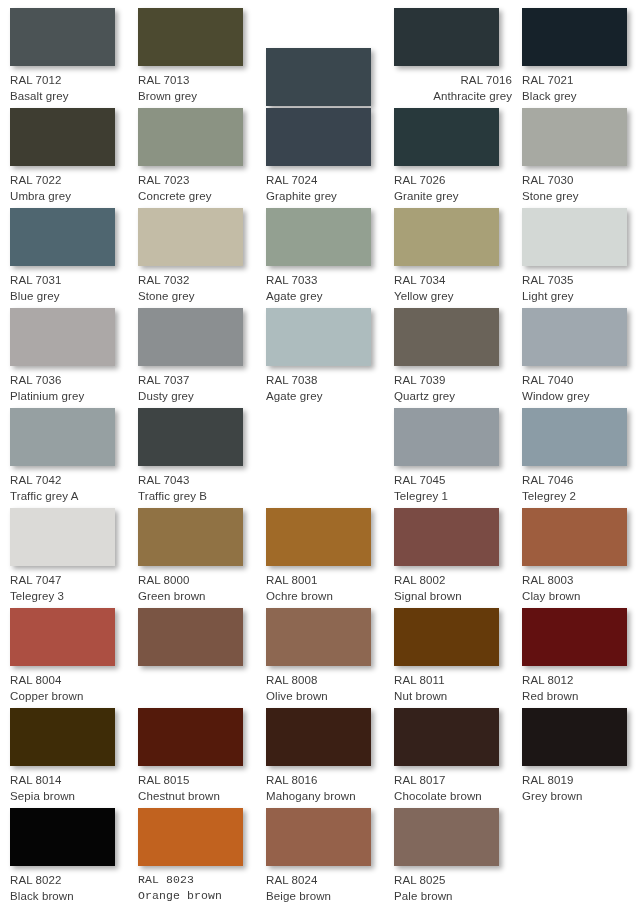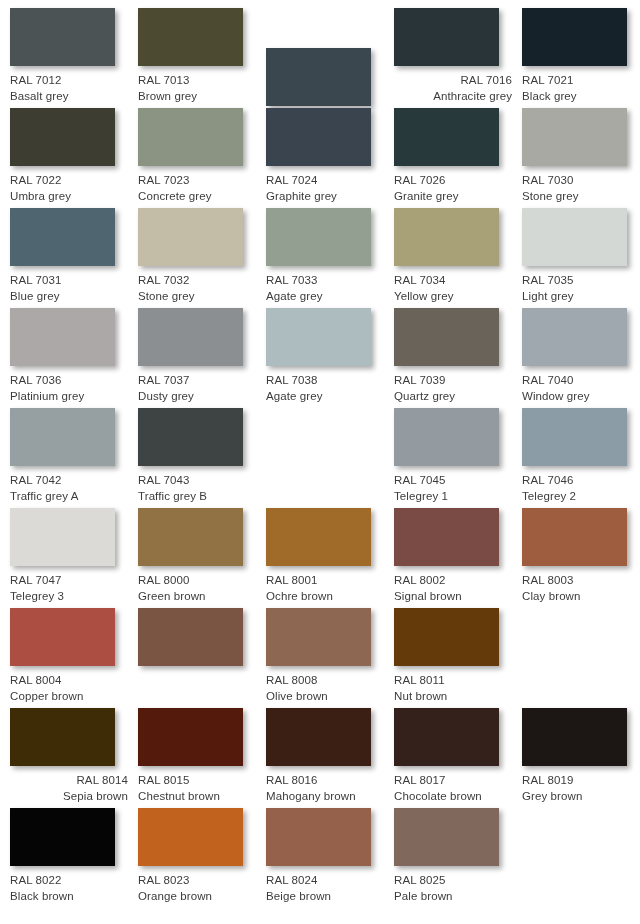--- a/index.html
+++ b/index.html
@@ -273,21 +273,28 @@
         <span class="swatch-name">Olive brown</span>
       </div>
     </div>
     <div class="swatch-cell" style="left: 384px; top: 600px;">
       <div class="swatch-chip" style="background: rgb(101, 58, 10);"></div>
       <div class="swatch-labels">
         <span class="swatch-code">RAL 8011</span>
         <span class="swatch-name">Nut brown</span>
       </div>
     </div>
-    <div class="swatch-cell" style="left: 0px; top: 700px; text-align: right;">
+    <div class="swatch-cell" style="left: 512px; top: 600px;">
+      <div class="swatch-chip" style="background: rgb(98, 16, 16);"></div>
+      <div class="swatch-labels">
+        <span class="swatch-code">RAL 8012</span>
+        <span class="swatch-name">Red brown</span>
+      </div>
+    </div>
+    <div class="swatch-cell" style="left: 0px; top: 700px;">
       <div class="swatch-chip" style="background: rgb(62, 44, 7);"></div>
       <div class="swatch-labels">
         <span class="swatch-code">RAL 8014</span>
         <span class="swatch-name">Sepia brown</span>
       </div>
     </div>
     <div class="swatch-cell" style="left: 128px; top: 700px;">
       <div class="swatch-chip" style="background: rgb(84, 26, 11);"></div>
       <div class="swatch-labels">
         <span class="swatch-code">RAL 8015</span>
@@ -315,21 +322,21 @@
         <span class="swatch-name">Grey brown</span>
       </div>
     </div>
     <div class="swatch-cell" style="left: 0px; top: 800px;">
       <div class="swatch-chip" style="background: rgb(5, 5, 5);"></div>
       <div class="swatch-labels">
         <span class="swatch-code">RAL 8022</span>
         <span class="swatch-name">Black brown</span>
       </div>
     </div>
-    <div class="swatch-cell" style="left: 128px; top: 800px;">
+    <div class="swatch-cell" style="left: 128px; top: 800px; font-family: Liberation Mono, monospace;">
       <div class="swatch-chip" style="background: rgb(193, 98, 31);"></div>
       <div class="swatch-labels">
         <span class="swatch-code">RAL 8023</span>
         <span class="swatch-name">Orange brown</span>
       </div>
     </div>
     <div class="swatch-cell" style="left: 256px; top: 800px;">
       <div class="swatch-chip" style="background: rgb(149, 97, 74);"></div>
       <div class="swatch-labels">
         <span class="swatch-code">RAL 8024</span>

